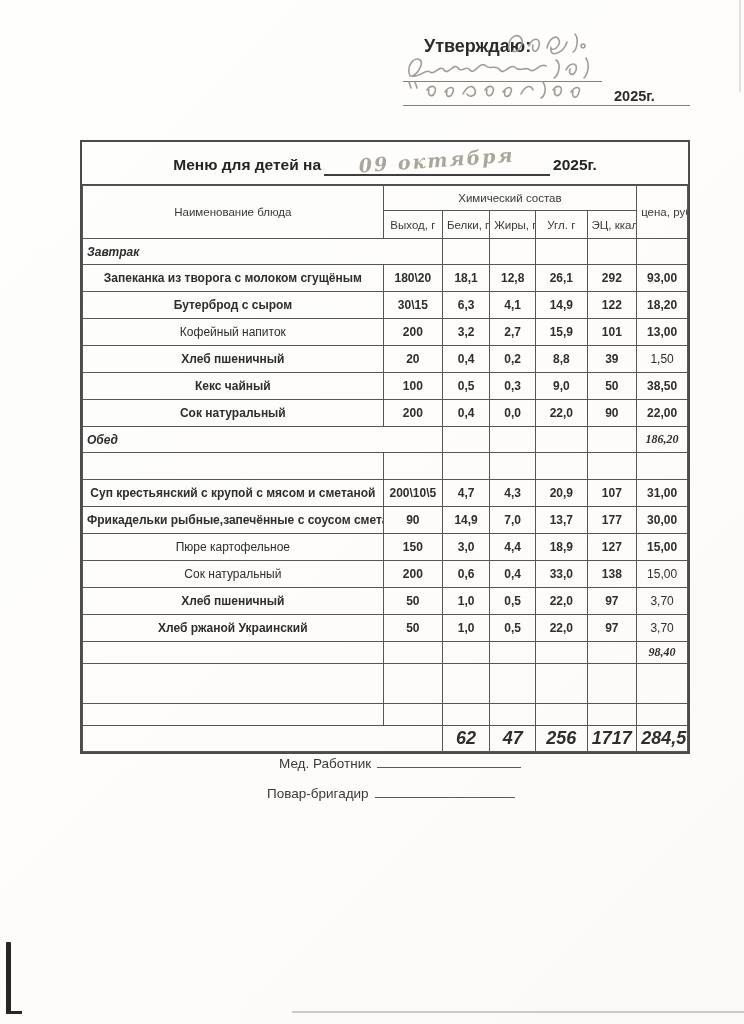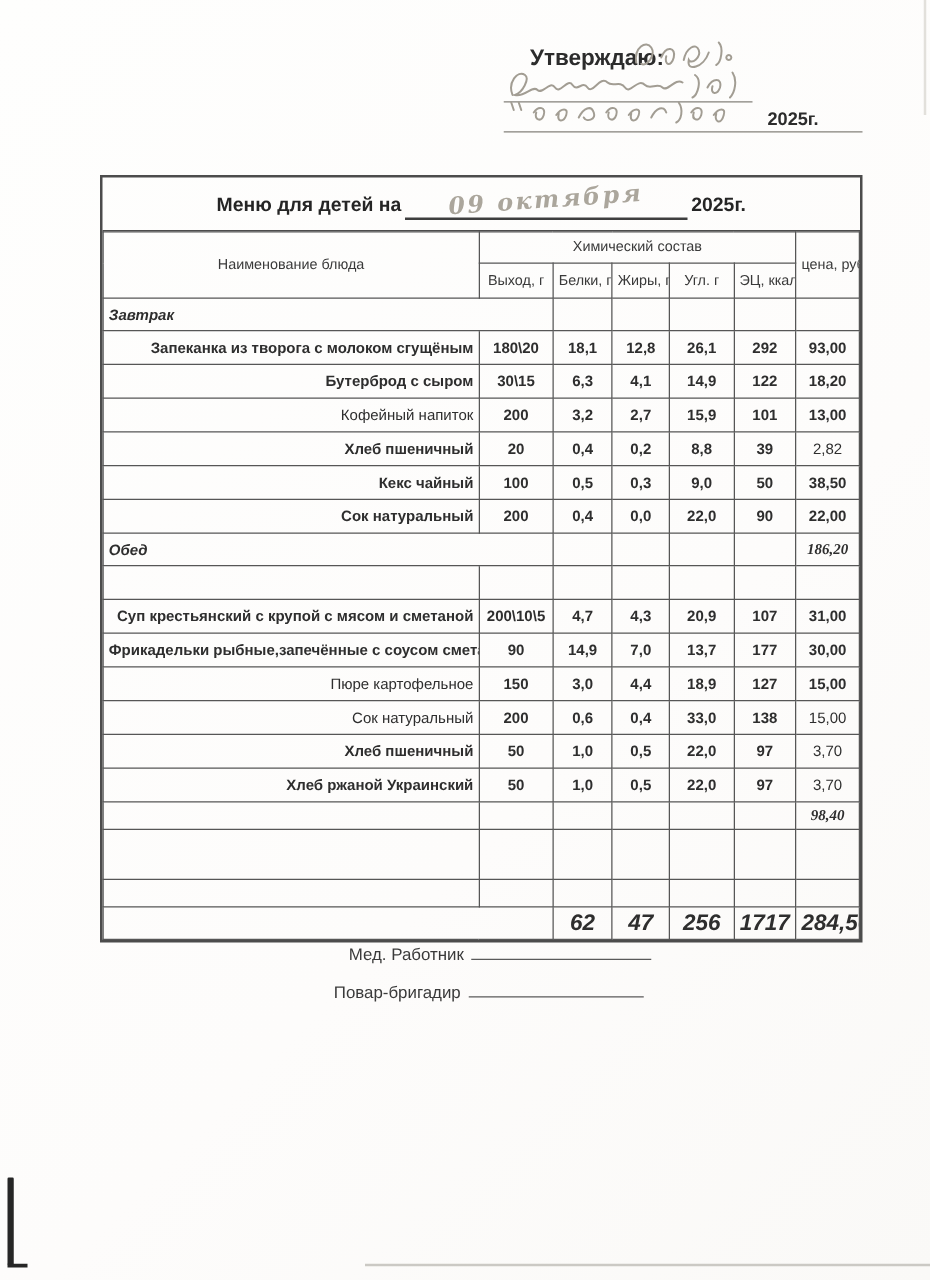--- a/index.html
+++ b/index.html
@@ -66,21 +66,21 @@
     font-size:12px; padding:1px 4px;
     overflow:hidden; white-space:nowrap;
     color:#2e2e2e;
   }
   table.menu thead th { font-weight:normal; font-size:11.5px; color:#3a3a3a; }
   th.h-name { font-size:12px;margin-top:40px; }
   th.h-group { height:25px; }
   th.h-col { height:28px; }
   th.h-price { white-space:pre-line; font-size:12.5px; line-height:1.25; }
 
-  td.name { text-align:right; font-weight:bold; }
+  td.name { text-align:center; font-weight:bold; }
   td.num  { text-align:center; font-weight:bold; }
   td.light { font-weight:normal; color:#575757; }
   td.italic { font-style:italic;font-family:Liberation Serif, serif; }
   td.section-label {
     text-align:left; font-weight:bold; font-style:italic;
     font-size:13px; color:#242424;
   }
   tr.row-section td, tr.row-section { height:26px; }
   tr.row-dish { height:27px; }
   tr.row-empty { height:27px; }
@@ -206,21 +206,21 @@
             <td class="num">101</td>
             <td class="num">13,00</td>
           </tr>
           <tr class="row-dish">
             <td class="name">Хлеб пшеничный</td>
             <td class="num">20</td>
             <td class="num">0,4</td>
             <td class="num">0,2</td>
             <td class="num">8,8</td>
             <td class="num">39</td>
-            <td class="num light">2,82</td>
+            <td class="num light">1,50</td>
           </tr>
           <tr class="row-dish">
             <td class="name">Кекс чайный</td>
             <td class="num">100</td>
             <td class="num">0,5</td>
             <td class="num">0,3</td>
             <td class="num">9,0</td>
             <td class="num">50</td>
             <td class="num">38,50</td>
           </tr>

